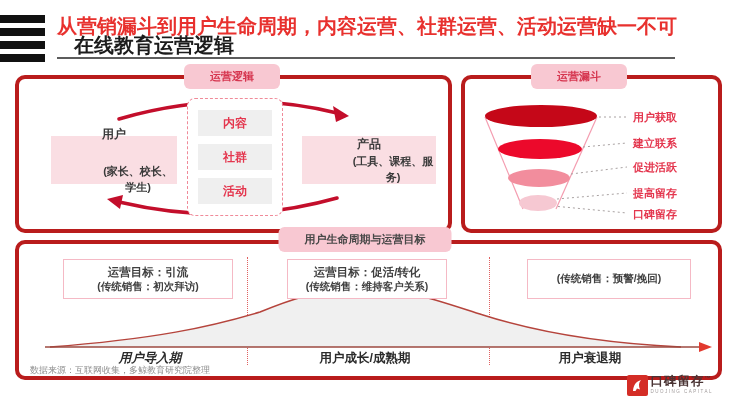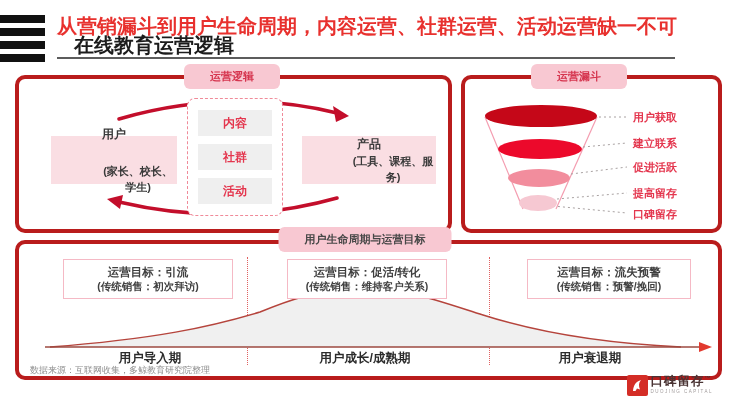--- a/index.html
+++ b/index.html
@@ -125,35 +125,34 @@
 
 <div class="goal-box" style="left:63px;width:168px;">
   <div class="g1">运营目标：引流</div>
   <div class="g2">(传统销售：初次拜访)</div>
 </div>
 <div class="goal-box" style="left:287px;width:158px;">
   <div class="g1">运营目标：促活/转化</div>
   <div class="g2">(传统销售：维持客户关系)</div>
 </div>
 <div class="goal-box" style="left:527px;width:162px;">
-  <div class="g1">运营目标：流失预警</div>
   <div class="g2">(传统销售：预警/挽回)</div>
 </div>
 
 <div class="divider" style="left:247px;"></div>
 <div class="divider" style="left:489px;"></div>
 
 <svg width="699" height="80" viewBox="0 0 699 80" style="position:absolute;left:15px;top:282px;z-index:2;">
   <path d="M35,65 C140,57 195,45 245,30 C272,19 300,8 345,7 C390,6 418,17 468,33 C515,48 580,61 666,65 Z" fill="#f0f0f0" stroke="none"></path>
   <path d="M35,65 C140,57 195,45 245,30 C272,19 300,8 345,7 C390,6 418,17 468,33 C515,48 580,61 666,65" fill="none" stroke="#b5443c" stroke-width="1.5"></path>
   <line x1="30" y1="65" x2="684" y2="65" stroke="#9c4a40" stroke-width="1.5"></line>
   <polygon points="684,60 697,65 684,70" fill="#e23a2f"></polygon>
 </svg>
 
-<div class="phase-label" style="left:150px;">用户导入期</div>
+<div class="phase-label" style="left:150px;font-style:italic;">用户导入期</div>
 <div class="phase-label" style="left:365px;">用户成长/成熟期</div>
 <div class="phase-label" style="left:590px;">用户衰退期</div>
 
 <div class="source">数据来源：互联网收集，多鲸教育研究院整理</div>
 <div class="logo">
   <div class="logo-mark">
     <svg width="21" height="21" viewBox="0 0 21 21">
       <path d="M6,16 C6.5,10 9,6.5 14,5 C11.5,8 11.5,11 13,14.5 L10,13.5 L8.5,16 Z" fill="#ffffff"></path>
     </svg>
   </div>

